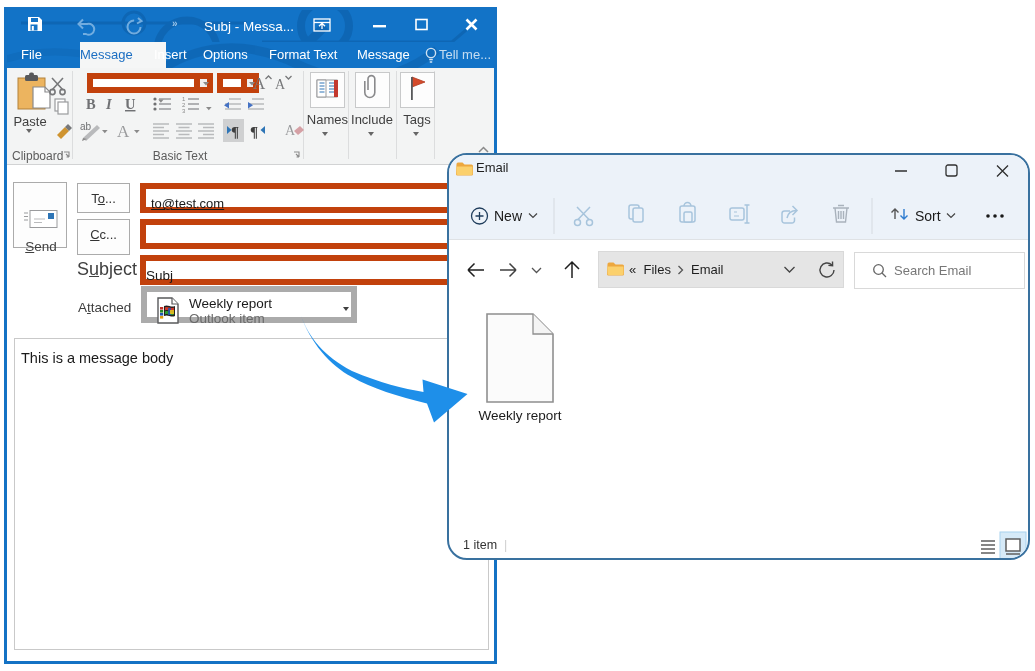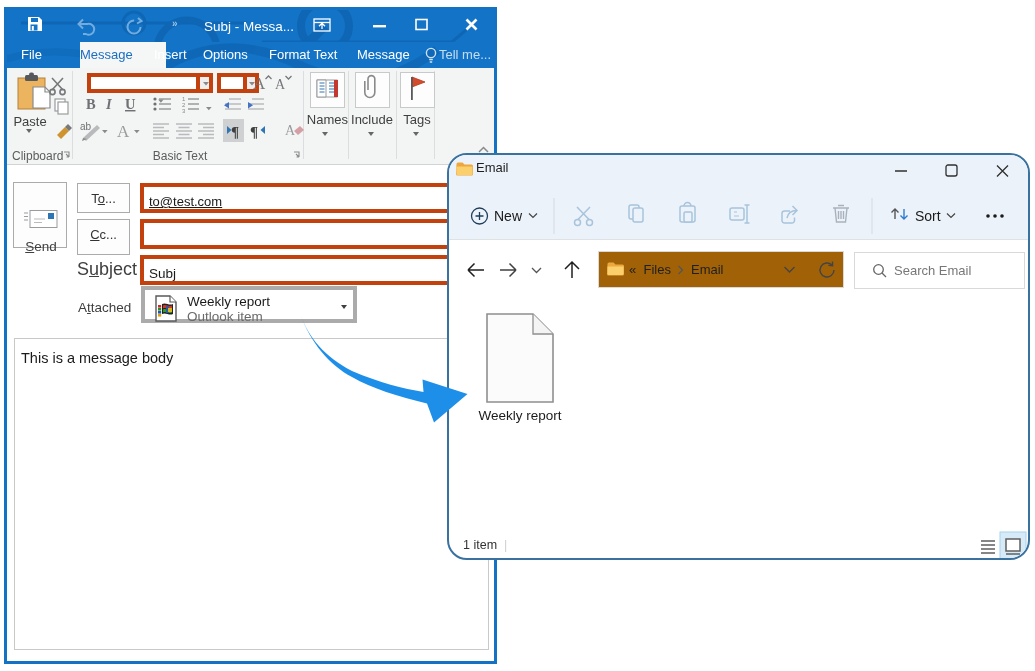--- a/index.html
+++ b/index.html
@@ -6,21 +6,21 @@
 .ab{position:absolute}
 .ol-win{left:4px;top:7px;width:493px;height:657px;border:3px solid #1472c4;background:#fff;box-sizing:border-box}
 .titlebar{left:0;top:0;width:487px;height:32px;background:#1273c7;overflow:hidden}
 .tabs{left:0;top:32px;width:487px;height:26px;background:#1273c7}
 .tab{position:absolute;top:0;height:26px;line-height:26px;color:#fff;font-size:13px;text-align:left}
 .ribbon{left:0;top:58px;width:487px;height:96px;background:#f3f4f4;border-bottom:1px solid #d2d3d4}
 .gdiv{position:absolute;top:3px;width:1px;height:88px;background:#dcddde}
 .glabel{position:absolute;top:81px;font-size:12px;color:#5c5c5c;text-align:center}
 .ibox{position:absolute;width:33px;height:34px;background:#fdfdfd;border:1px solid #c8c9ca}
 .dd{position:absolute;width:0;height:0;border-left:3.5px solid transparent;border-right:3.5px solid transparent;border-top:4px solid #666}
-.field{position:absolute;background:#fff;border:4px solid #c2410c;box-sizing:border-box}
+.field{position:absolute;background:#fff;border:6px solid #c2410c;box-sizing:border-box}
 .btnbox{position:absolute;background:#fdfdfd;border:1px solid #ababab;box-sizing:border-box;text-align:center;color:#333}
 u{text-decoration:underline}
 </style>
 </head>
 <body>
 <div class="ab ol-win">
  <div class="ab titlebar">
   <svg class="ab" style="left:0;top:0" width="487" height="32">
    <g stroke="#0b5da6" fill="none" opacity="0.55">
     <line x1="14" y1="13" x2="240" y2="13" stroke-width="3"></line>
@@ -233,21 +233,21 @@
         </g>
   </svg>
   <div class="ab" style="left:0;top:56px;width:54px;font-size:13.5px;color:#3f3f3f"><u>S</u>end</div>
  </div>
  <div class="btnbox" style="left:70px;top:173px;width:53px;height:30px;line-height:30px;font-size:13px">T<u>o</u>...</div>
  <div class="btnbox" style="left:70px;top:209px;width:53px;height:36px;line-height:30px;font-size:13px"><u>C</u>c...</div>
  <div class="ab" style="left:70px;top:249px;font-size:18px;color:#3f3f3f">S<u>u</u>bject</div>
  <div class="ab" style="left:71px;top:290px;font-size:13.5px;color:#3f3f3f">A<u>t</u>tached</div>
  <div class="field" style="left:133px;top:173px;width:356px;height:30px;line-height:30px;font-size:13.5px;color:#1a1a1a"><span style="margin-left:5px;text-decoration:underline;font-size:13px">to@test.com</span></div>
  <div class="field" style="left:133px;top:209px;width:356px;height:30px"></div>
- <div class="field" style="left:133px;top:245px;width:356px;height:30px;line-height:30px;font-size:13.5px;color:#1a1a1a"><span style="margin-left:5px">Subj</span></div>
+ <div class="field" style="left:133px;top:245px;width:356px;height:30px;line-height:30px;font-size:13.5px;color:#1a1a1a"><span style="">Subj</span></div>
  <div class="field" style="left:134px;top:276px;width:216px;height:37px;border-color:#ababab">
   <svg class="ab" style="left:8px;top:5px" width="27" height="27" viewBox="0 0 27 27">
    <path d="M3 1 h14 l6 6 v19 h-20 z" fill="#fff" stroke="#58595b" stroke-width="1.4"></path>
    <path d="M17 1 v6 h6" fill="#fff" stroke="#58595b" stroke-width="1.2"></path>
    <g>
     <rect x="5" y="10" width="3.2" height="2.6" fill="#c03028"></rect>
           <rect x="5" y="13" width="3.2" height="2.6" fill="#2a8a2a"></rect>
           <rect x="5" y="16" width="3.2" height="2.6" fill="#2456b0"></rect>
           <rect x="5" y="19" width="3.2" height="2.6" fill="#e0a010"></rect>
     <path d="M9 9 c4 -2 7 2 11 0 l0 10 c-4 2 -7 -2 -11 0 z" fill="#222"></path>
@@ -338,21 +338,21 @@
  </div>
 
  <svg class="ab" style="left:0;top:85px" width="579" height="55">
   <g stroke="#1f1f1f" stroke-width="1.5" fill="none">
    <path d="M19 30 h16 m-16 0 l6.5 -6.5 m-6.5 6.5 l6.5 6.5"></path>
    <path d="M67 30 h-16 m16 0 l-6.5 -6.5 m6.5 6.5 l-6.5 6.5" opacity="0.85"></path>
    <path d="M83 28 l4.5 4.5 4.5 -4.5" stroke-width="1.3" stroke="#555"></path>
    <path d="M123 38 v-16 m-7 7 l7 -7 7 7"></path>
   </g>
  </svg>
- <div class="ab" style="left:149px;top:96px;width:246px;height:37px;border:1px solid #d9d9d9;background:#a16207;box-sizing:border-box">
+ <div class="ab" style="left:149px;top:96px;width:246px;height:37px;border:1px solid #d9d9d9;background:#e5e5e5;box-sizing:border-box">
   <svg class="ab" style="left:8px;top:10px" width="17" height="14" viewBox="0 0 17 14">
    <path d="M0.5 2 a1.5 1.5 0 0 1 1.5 -1.5 h4.5 l2 2 h7 a1.5 1.5 0 0 1 1.5 1.5 v8 a1.5 1.5 0 0 1 -1.5 1.5 h-14 a1.5 1.5 0 0 1 -1.5 -1.5 z" fill="#eda73e"></path>
    <path d="M0.5 4.5 h16 v7 a1.5 1.5 0 0 1 -1.5 1.5 h-13 a1.5 1.5 0 0 1 -1.5 -1.5 z" fill="#fbd06c"></path>
   </svg>
   <div class="ab" style="left:30px;top:10px;font-size:13px;color:#1f1f1f">«&nbsp;&nbsp;Files</div>
   <svg class="ab" style="left:78px;top:13px" width="8" height="10">
         <path d="M1.5 1 l4 4 -4 4" stroke="#555" stroke-width="1.3" fill="none"></path>
       </svg>
   <div class="ab" style="left:92px;top:10px;font-size:13px;color:#1f1f1f">Email</div>
   <svg class="ab" style="left:184px;top:13px" width="14" height="10">

